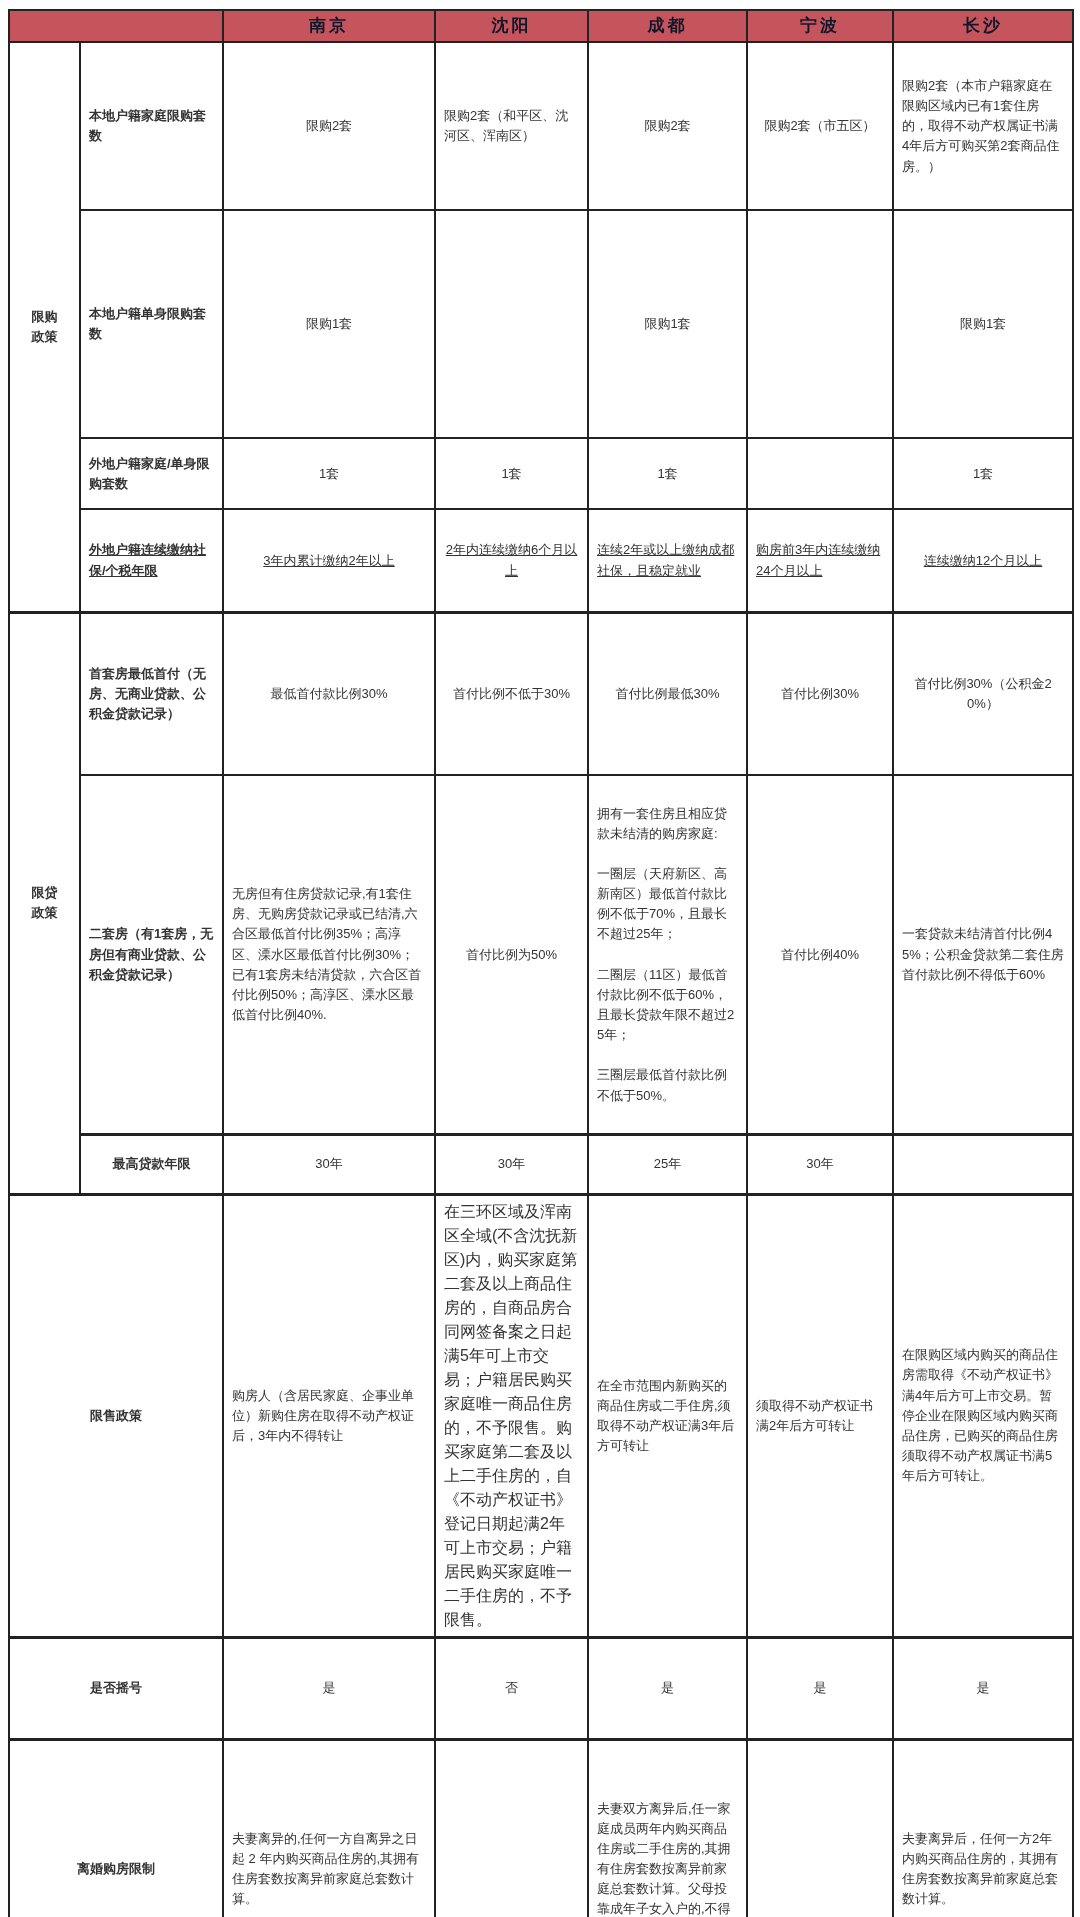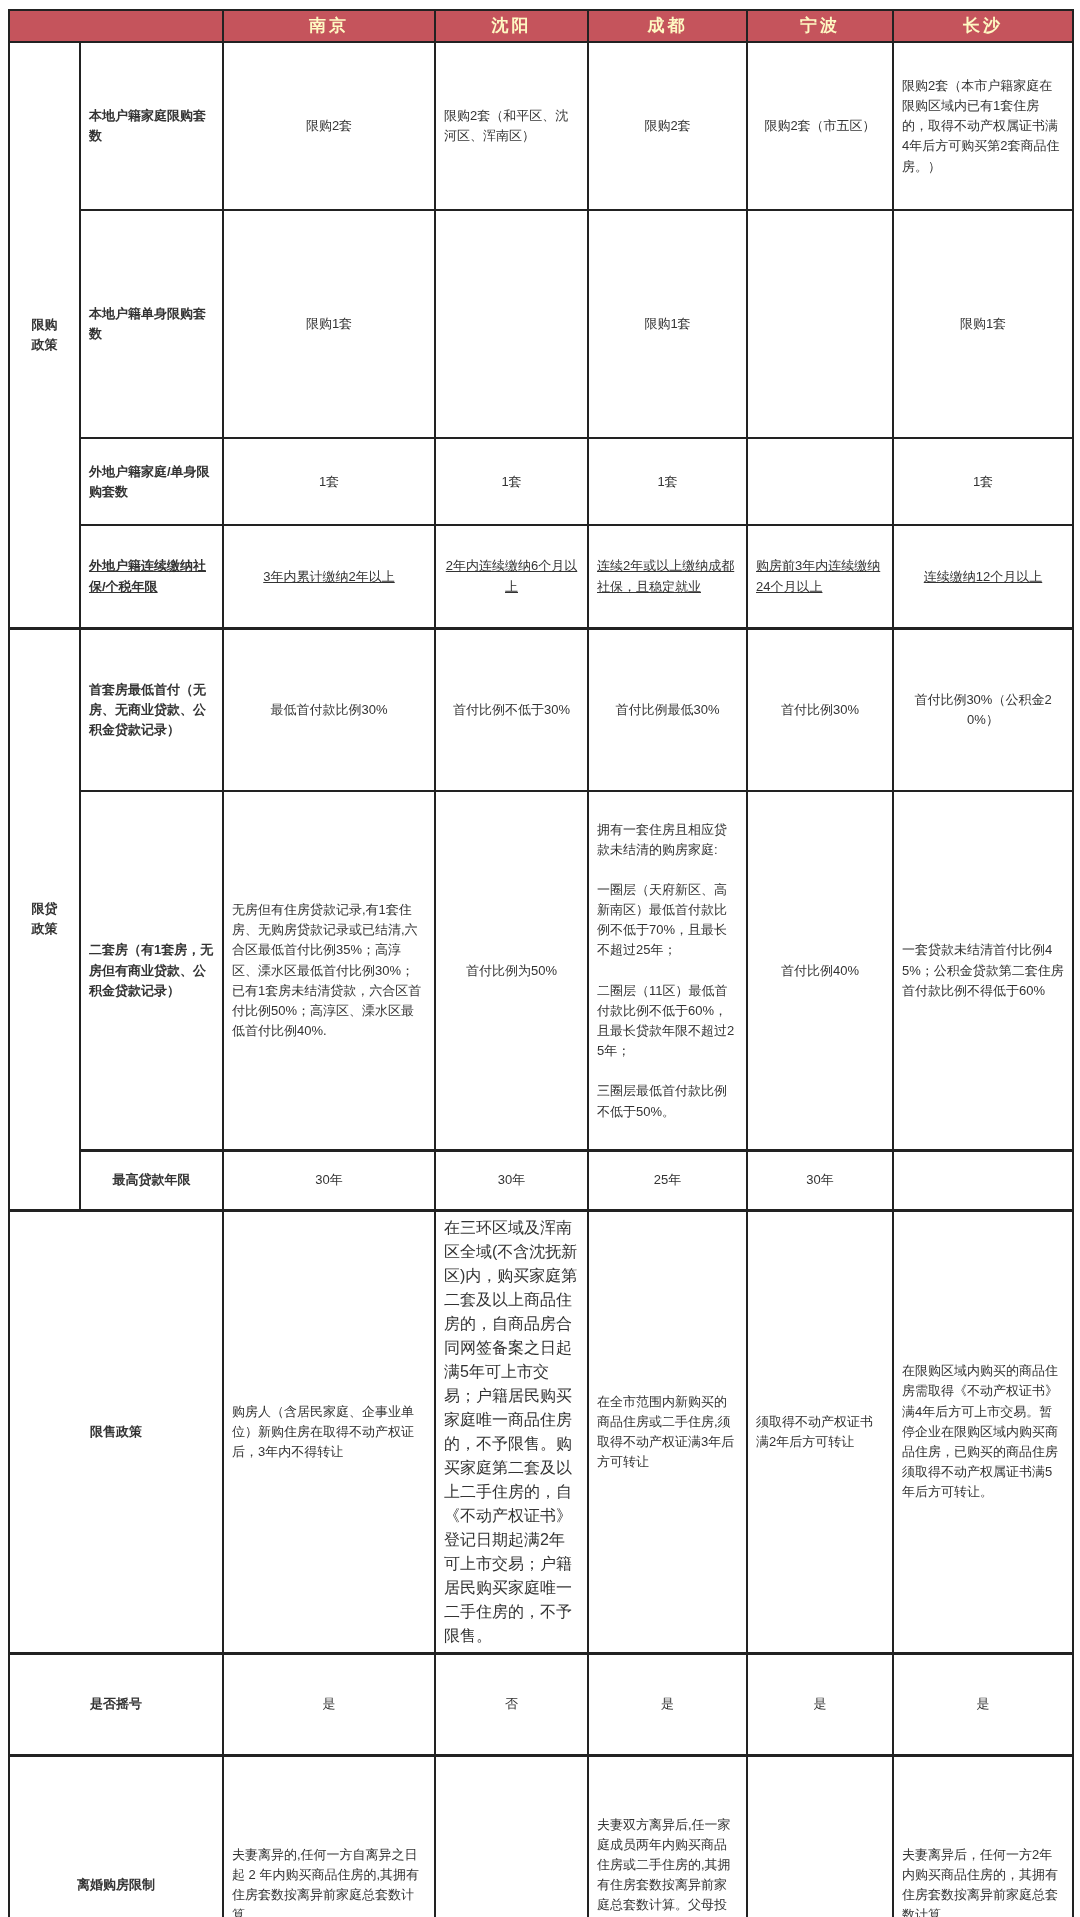--- a/index.html
+++ b/index.html
@@ -12,35 +12,35 @@
     text-align:center;
     padding:4px 8px;
     font-size:13px;
     line-height:1.55;
     white-space:pre-line;
     word-break:break-all;
     color:#333;
   }
   thead th{
     background:#c5545c;
-    color:#fef9c3;
+    color:#0f172a;
     font-size:17px;
     font-weight:bold;
     letter-spacing:3px;
     padding:2px 4px;
   }
   th.group{font-weight:bold;padding:18px;}
   th.lbl{font-weight:bold;}
   .tl{text-align:left;}
   .sm{font-size:16px;line-height:1.5;}
   
   tr.rh{height:28px;}
   tr.r1{height:168px;}
   tr.r2{height:228px;padding-left:8px;}
-  tr.r3{height:87px;padding-left:14px;}
+  tr.r3{height:71px;padding-left:14px;}
   tr.r4{height:103px;text-decoration:underline;}
   tr.r5{height:163px;}
   tr.r6{height:359px;}
   tr.r7{height:60px;}
   tr.r8{height:349px;}
   tr.r9{height:102px;}
   tr.r10{height:259px;}
   tr.thick td, tr.thick th{border-top-width:3px;}
 </style>
 </head>

